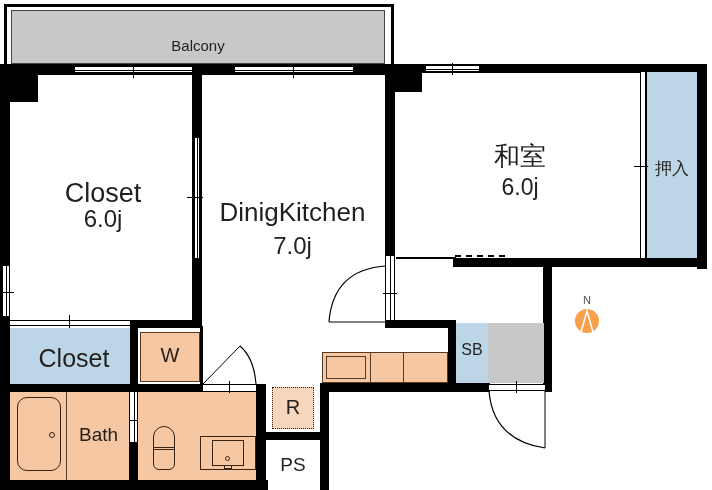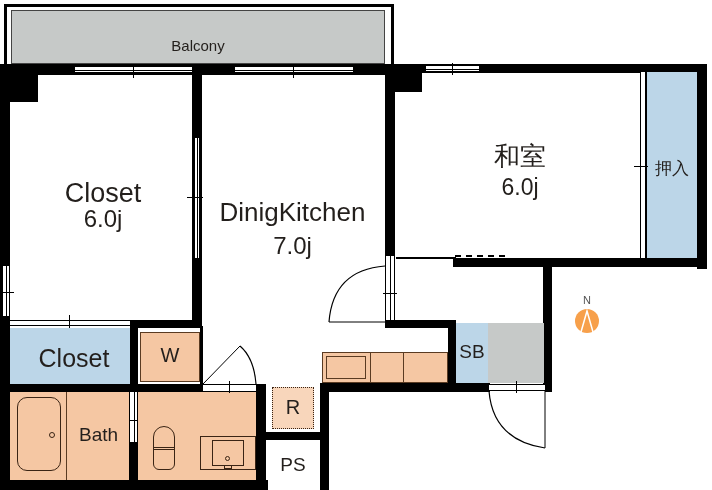--- a/index.html
+++ b/index.html
@@ -130,21 +130,21 @@
   <div class="line" style="left:47px;top:0;width:1px;height:31px;"></div>
   <div class="line" style="left:80px;top:0;width:1px;height:31px;"></div>
 </div>
 
 <div class="wall" style="left:385px;top:320px;width:70px;height:8px;"></div>
 <div class="wall" style="left:448px;top:320px;width:8px;height:68px;"></div>
 <div class="wall" style="left:320px;top:383px;width:170px;height:9px;"></div>
 <div class="wall" style="left:545px;top:383px;width:7px;height:9px;"></div>
 
 <div class="abs fill-blue" style="left:456px;top:323px;width:32px;height:60px;">
-  <div class="label" style="left:0;right:0;top:19px;font-size:19px;">SB</div>
+  <div class="label" style="left:0;right:0;top:19px;font-size:16px;">SB</div>
 </div>
 
 <div class="abs fill-grey" style="left:488px;top:323px;width:56px;height:60px;"></div>
 
 <div class="abs" style="left:489px;top:384px;width:56px;height:7px;border-top:1px solid #000;border-bottom:1px solid #000;background:#fff;"></div>
 <div class="tick-v" style="left:516px;top:381px;height:12px;"></div>
 <svg class="abs" style="left:485px;top:388px;" width="66" height="62">
   <line x1="60" y1="3" x2="60" y2="60" stroke="#000" stroke-width="1"></line>
   <path d="M4 3 Q8 52 60 60" fill="none" stroke="#000" stroke-width="1.2"></path>
 </svg>

